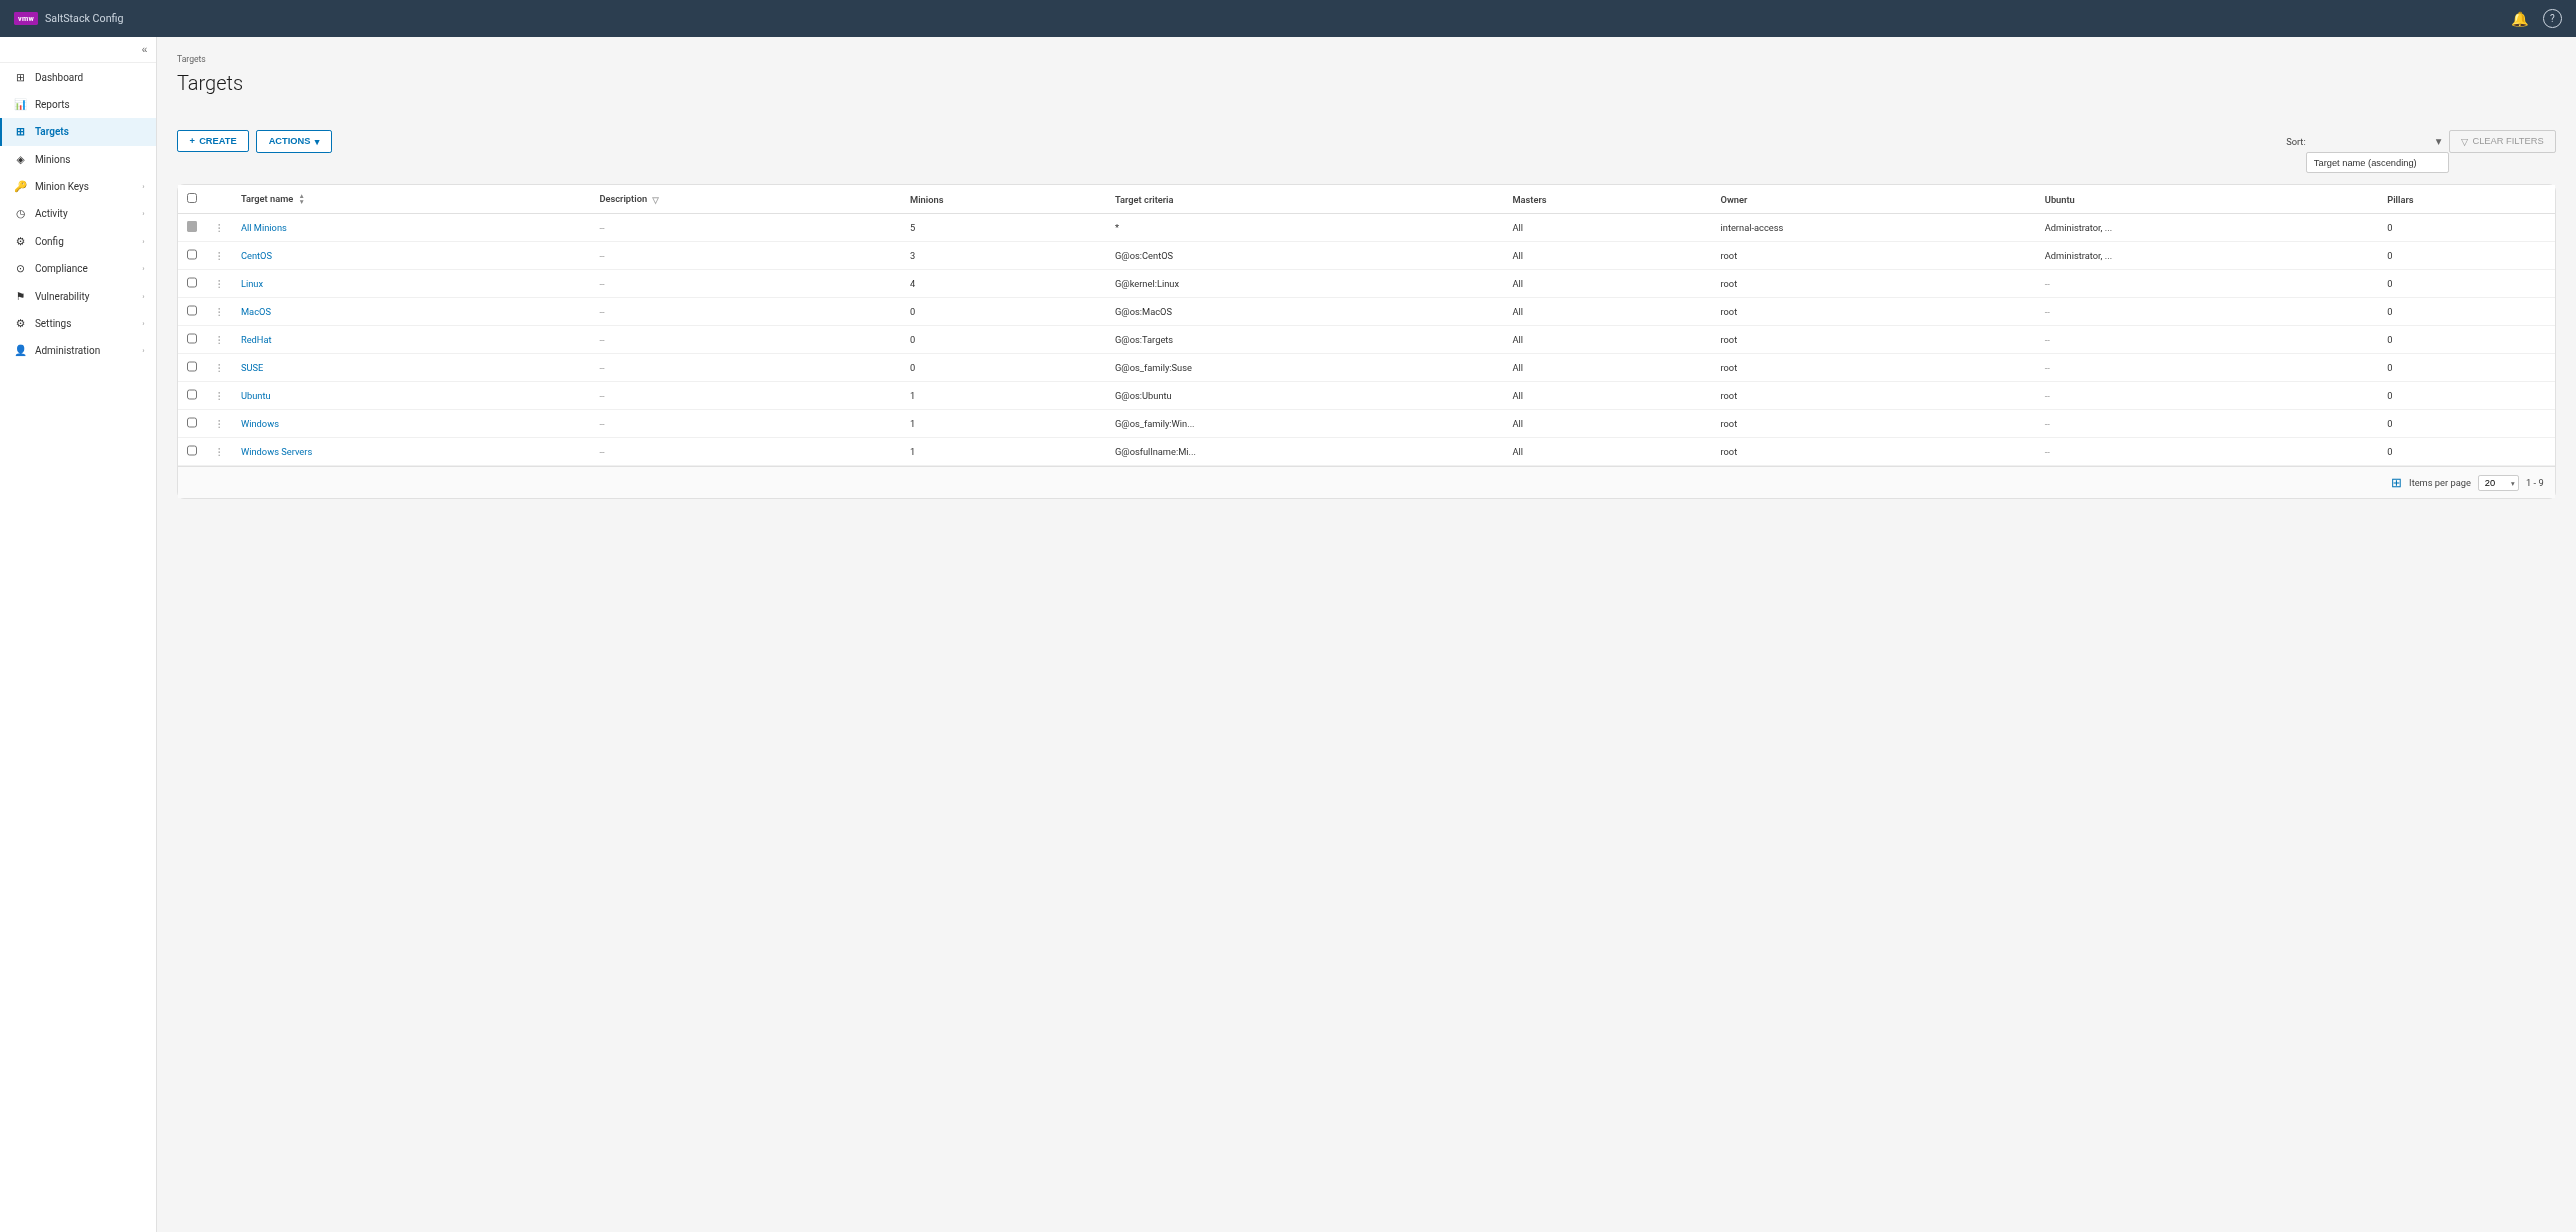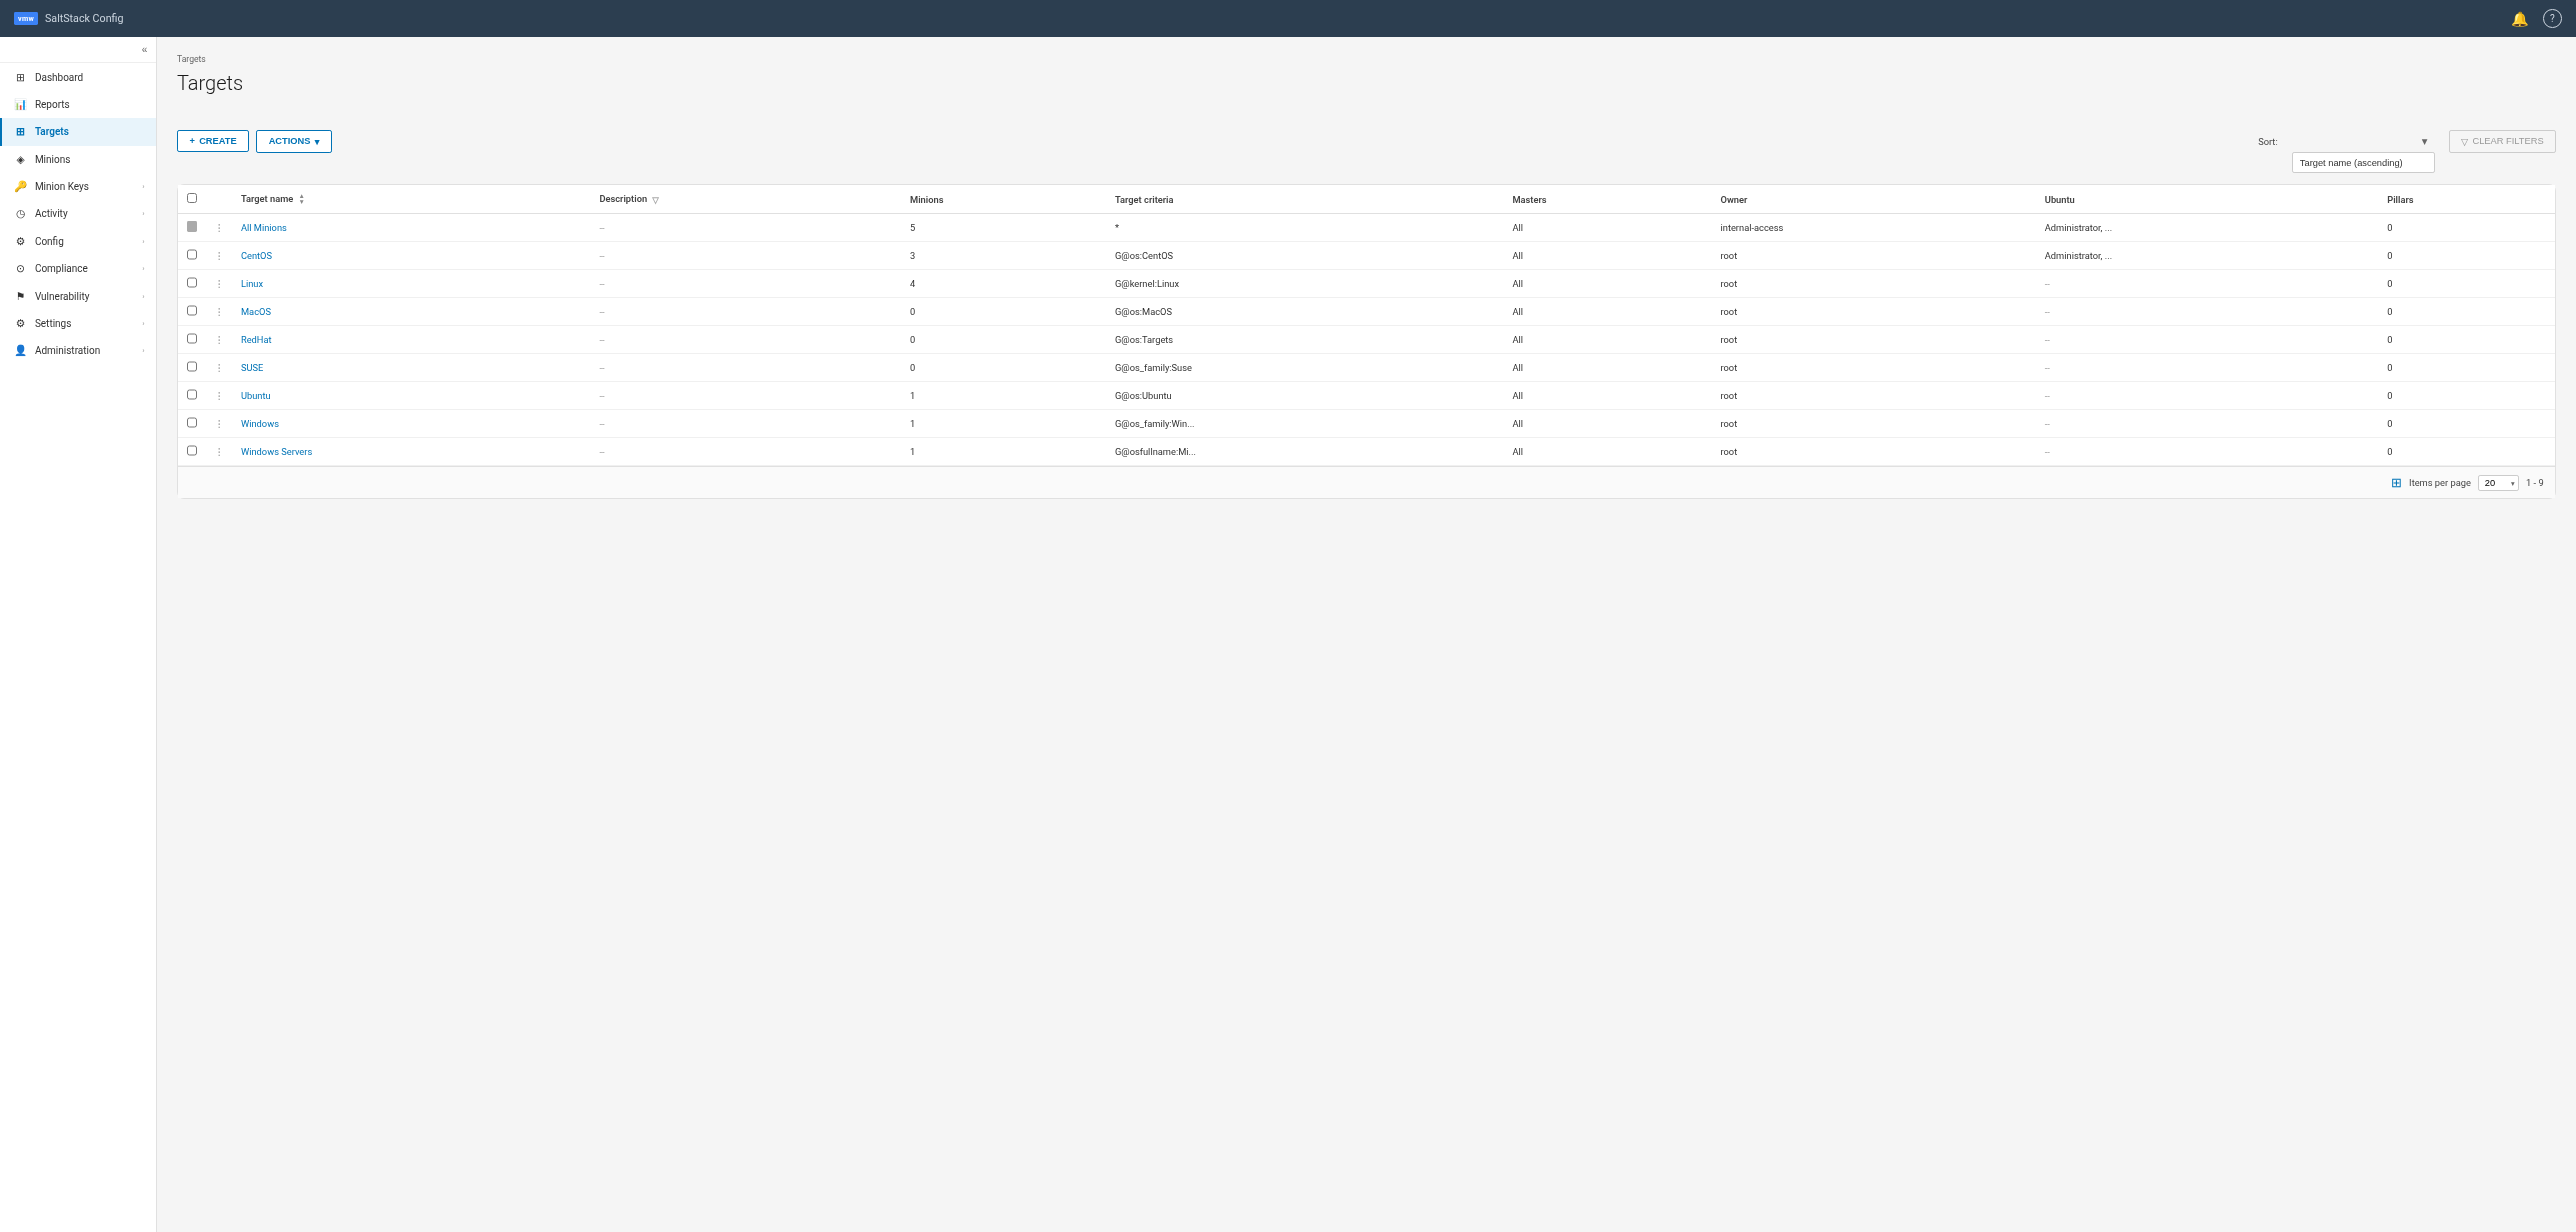--- a/index.html
+++ b/index.html
@@ -14,21 +14,21 @@
       padding: 0 14.3px;
       height: 37px;
       flex-shrink: 0;
     }
     .topnav-logo {
       display: flex;
       align-items: center;
       gap: 7.2px;
     }
     .vmw-logo {
-      background: #3b82f6;
+      background: #a21caf;
       color: white;
       font-size: 7.2px;
       font-weight: bold;
       padding: 2.1px 3.6px;
       border-radius: 1.4px;
       letter-spacing: 0.4px;
     }
     .topnav-title {
       font-size: 10.7px;
       color: #cdd6e0;
@@ -146,21 +146,21 @@
       font-size: 9.3px;
       font-weight: 600;
       cursor: pointer;
       border-radius: 2.1px;
       justify-content: space-between;
     }
     .sort-section {
       margin-left: auto;
       display: flex;
       align-items: center;
-      gap: 14px;
+      gap: 0;
     }
     .sort-label {
       font-size: 9.3px;
       color: #444;
     }
     .sort-select {
       padding: 4.3px 21.5px 4.3px 7.2px;
       border: 0.7px solid #ccc;
       border-radius: 2.1px;
       font-size: 9.3px;

